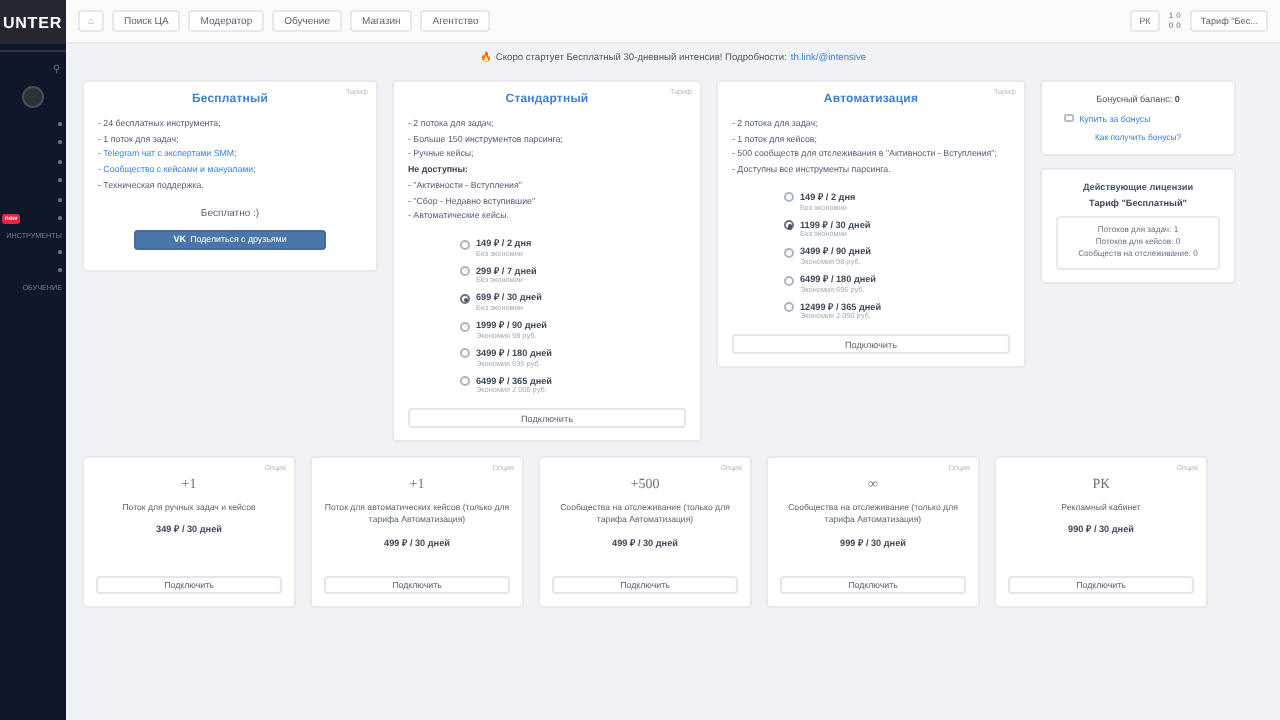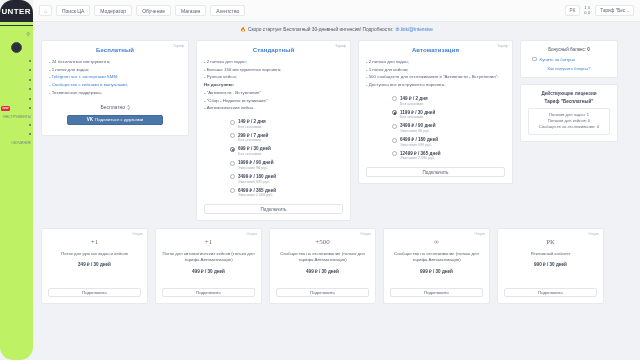--- a/index.html
+++ b/index.html
@@ -8,21 +8,21 @@
     font-family: "Liberation Sans", sans-serif;
     background: #f0f2f5;
     font-size: 5.2px;
     color: #3c4858;
     position: relative;
   }
 
   
   #sidebar {
     position: absolute; left: 0; top: 0; width: 33px; height: 360px;
-    background: #bef264; color: #c9ccd6; overflow: hidden; border-radius: 13px;
+    background: #0f172a; color: #c9ccd6; overflow: hidden;
   }
   #sidebar .logo {
     height: 22px; display: flex; align-items: center; justify-content: flex-end;
     padding-right: 2px; font-weight: bold; font-size: 8px; letter-spacing: .4px;
     color: #fff; background: #242731;
   }
   #sidebar .sb-sep { height: 1px; background: #32353f; margin: 3px 0; }
   #sidebar .sb-search {
     display: flex; justify-content: flex-end; padding: 2px 3px 1px 0; color: #6f7487;
     font-size: 5px;

